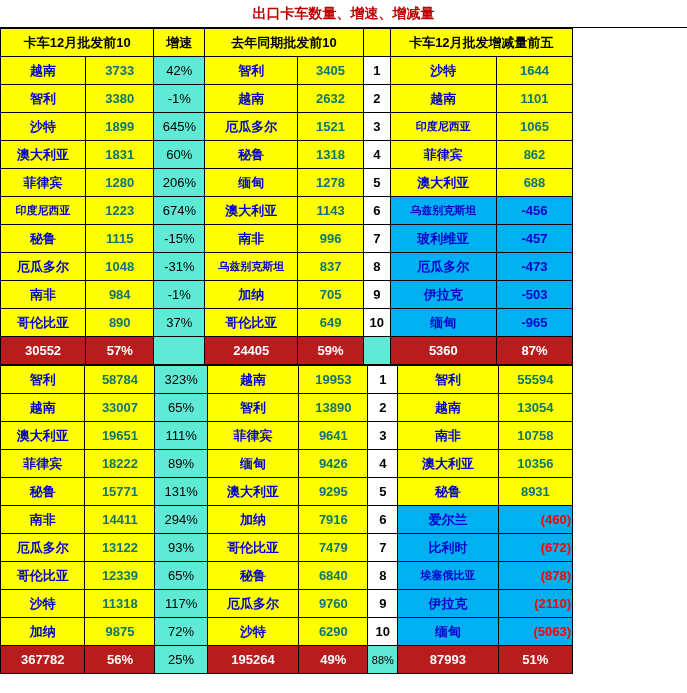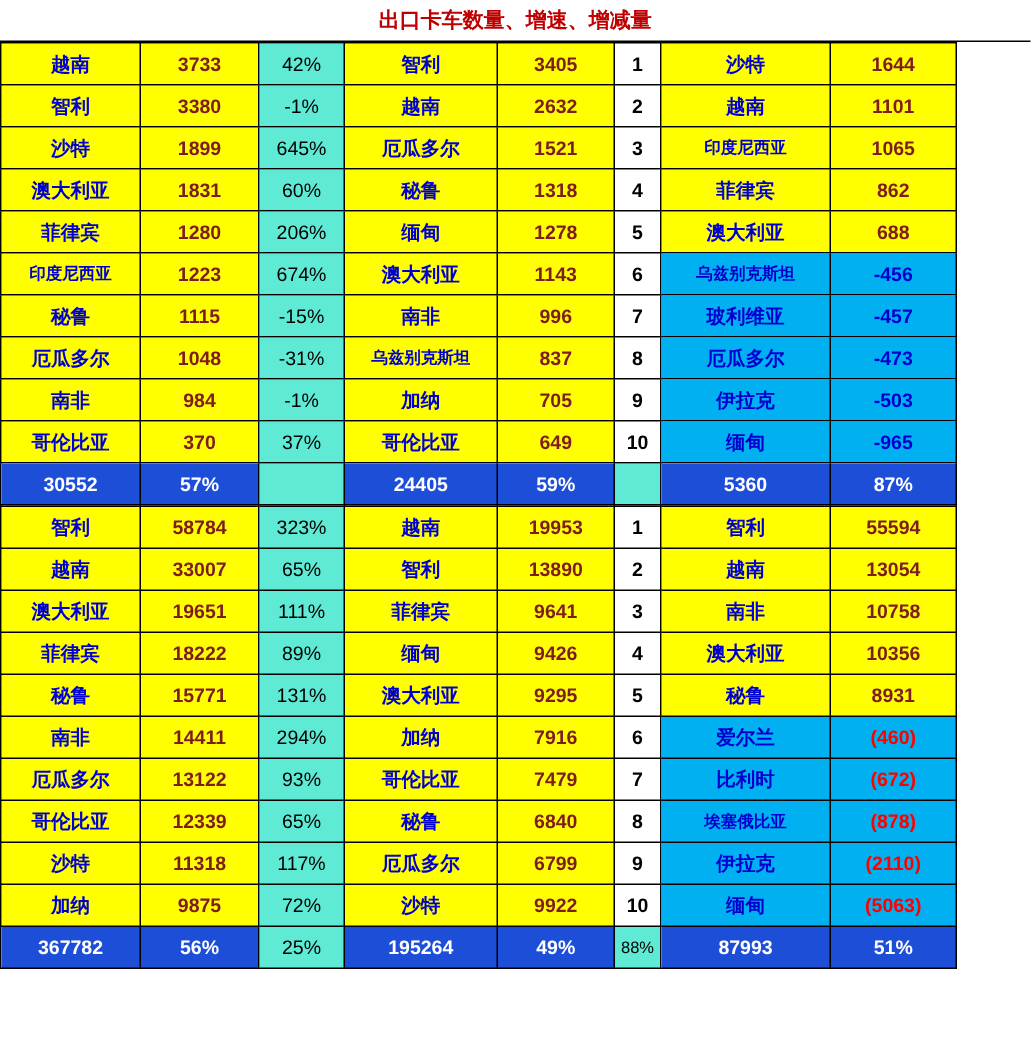--- a/index.html
+++ b/index.html
@@ -4,21 +4,21 @@
 <style>
   html,body{margin:0;padding:0;}
   body{
     width:687px;height:693px;
     background:#ffffff;
     font-family:"Liberation Sans","DejaVu Sans",sans-serif;
     font-size:13px;
     color:#000;
     overflow:hidden;
   }
-  .sheet{width:687px;height:693px;position:relative;}
+  .sheet{width:573px;height:693px;position:relative;}
   table.grid{border-collapse:collapse;table-layout:fixed;}
   .title-row{
     width:687px;
     text-align:center;
     font-weight:bold;
     color:#c00000;
     font-size:14px;
     padding:5px 0 4px 0;
     border-bottom:1px solid #000;
     background:#fff;
@@ -38,26 +38,26 @@
     height:27px;
     text-align:center;
     vertical-align:middle;
     font-size:13px;
     padding:0 1px;
     overflow:hidden;
     white-space:nowrap;
   }
   .hdr{background:#ffff00;font-weight:bold;}
   .yel{background:#ffff00;font-weight:bold;color:#0000d0;margin-top:20px;}
-  .yel-num{background:#ffff00;font-weight:bold;color:#7f1d1d;}
+  .yel-num{background:#ffff00;font-weight:bold;color:#0f766e;}
   .white{background:#5eead4;color:#000;}
   .cyan{background:#00b0f0;font-weight:bold;color:#0000d0;}
-  .cyanw{background:#1d4ed8;font-weight:bold;color:#ffffff;}
+  .cyanw{background:#b91c1c;font-weight:bold;color:#ffffff;}
   .rank{background:#ffffff;font-weight:bold;color:#000;}
-  .red{color:#ff0000;font-weight:bold;}
+  .red{color:#ff0000;font-weight:bold;text-align:right;}
   .small{font-size:11px;}
 </style>
 </head>
 <body>
 
 <div class="sheet">
 
   <div class="title-row">出口卡车数量、增速、增减量</div>
 
   <table class="grid">
@@ -65,20 +65,27 @@
       <col class="c-name">
         <col class="c-val">
         <col class="c-pct">
       <col class="c-name2">
         <col class="c-val2">
         <col class="c-rank">
       <col class="c-name3">
         <col class="c-val3">
     </colgroup>
     <tbody>
+      <tr>
+        <td class="hdr" colspan="2">卡车12月批发前10</td>
+        <td class="hdr">增速</td>
+        <td class="hdr" colspan="2">去年同期批发前10</td>
+        <td class="hdr"></td>
+        <td class="hdr" colspan="2">卡车12月批发增减量前五</td>
+      </tr>
 
       <tr>
         <td class="yel">越南</td>
         <td class="yel-num">3733</td>
         <td class="white">42%</td>
         <td class="yel">智利</td>
         <td class="yel-num">3405</td>
         <td class="rank">1</td>
         <td class="yel">沙特</td>
         <td class="yel-num">1644</td>
@@ -158,21 +165,21 @@
         <td class="yel-num">984</td>
         <td class="white">-1%</td>
         <td class="yel">加纳</td>
         <td class="yel-num">705</td>
         <td class="rank">9</td>
         <td class="cyan">伊拉克</td>
         <td class="cyan">-503</td>
       </tr>
       <tr>
         <td class="yel">哥伦比亚</td>
-        <td class="yel-num">370</td>
+        <td class="yel-num">890</td>
         <td class="white">37%</td>
         <td class="yel">哥伦比亚</td>
         <td class="yel-num">649</td>
         <td class="rank">10</td>
         <td class="cyan">缅甸</td>
         <td class="cyan">-965</td>
       </tr>
 
       <tr>
         <td class="cyanw">30552</td>
@@ -278,31 +285,31 @@
         <td class="yel-num">6840</td>
         <td class="rank">8</td>
         <td class="cyan small">埃塞俄比亚</td>
         <td class="cyan red">(878)</td>
       </tr>
       <tr>
         <td class="yel">沙特</td>
         <td class="yel-num">11318</td>
         <td class="white">117%</td>
         <td class="yel">厄瓜多尔</td>
-        <td class="yel-num">6799</td>
+        <td class="yel-num">9760</td>
         <td class="rank">9</td>
         <td class="cyan">伊拉克</td>
         <td class="cyan red">(2110)</td>
       </tr>
       <tr>
         <td class="yel">加纳</td>
         <td class="yel-num">9875</td>
         <td class="white">72%</td>
         <td class="yel">沙特</td>
-        <td class="yel-num">9922</td>
+        <td class="yel-num">6290</td>
         <td class="rank">10</td>
         <td class="cyan">缅甸</td>
         <td class="cyan red">(5063)</td>
       </tr>
 
       <tr>
         <td class="cyanw">367782</td>
         <td class="cyanw">56%</td>
         <td class="white">25%</td>
         <td class="cyanw">195264</td>

